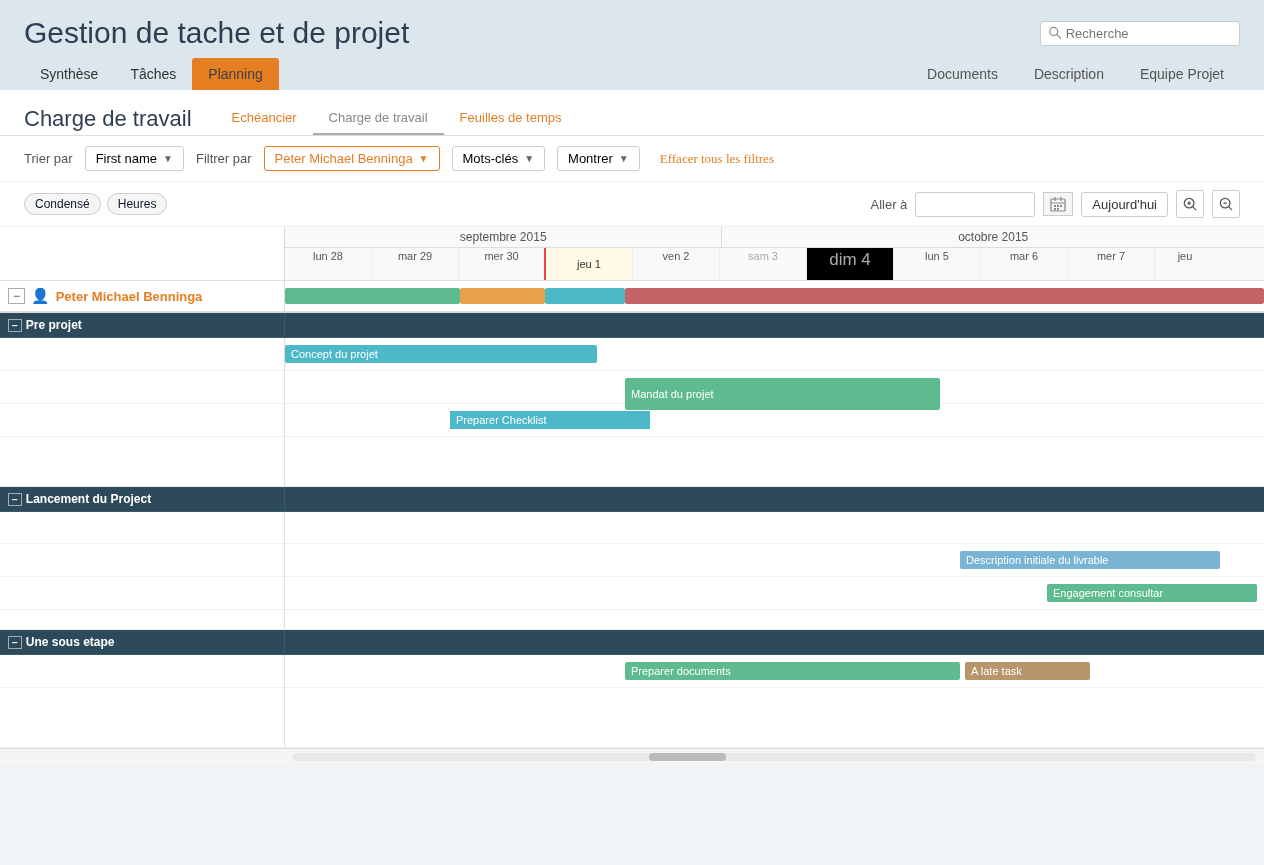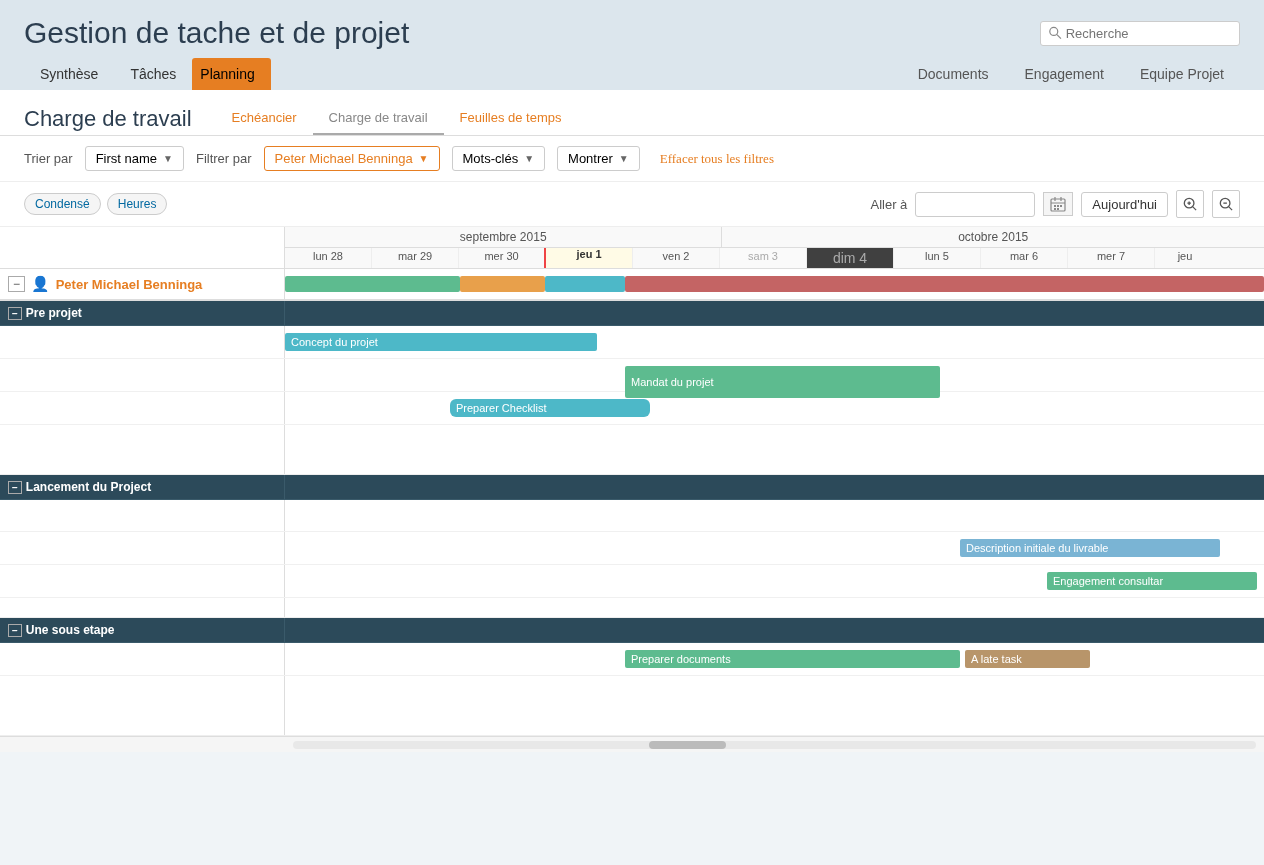--- a/index.html
+++ b/index.html
@@ -10,21 +10,21 @@
     .header-top { display: flex; align-items: center; justify-content: space-between; margin-bottom: 8px; }
     .app-title { font-size: 30px; font-weight: 300; color: #2c3e50; }
     .search-box { display: flex; align-items: center; border: 1px solid #ccc; background: white; border-radius: 3px; padding: 4px 8px; width: 200px; }
     .search-box input { border: none; outline: none; width: 100%; font-size: 13px; color: #999; }
     .search-icon-svg { width: 14px; height: 14px; fill: #888; margin-right: 4px; }
 
     
     .nav { display: flex; align-items: center; justify-content: space-between; }
     .nav-left { display: flex; gap: 0; }
     .nav-item { padding: 8px 16px; font-size: 14px; color: #333; cursor: pointer; text-decoration: none; }
-    .nav-item.active { background: #e67e22; color: #000000; border-radius: 3px 3px 0 0; padding-left: 8px; }
+    .nav-item.active { background: #e67e22; color: #404040; border-radius: 3px 3px 0 0; }
     .nav-right { display: flex; gap: 4px; }
     .nav-right .nav-item { color: #555; }
 
     
     .subheader { background: white; padding: 0 24px; border-bottom: 1px solid #ddd; }
     .subheader-inner { display: flex; align-items: center; gap: 0; padding: 12px 0 0 0; }
     .page-title { font-size: 22px; font-weight: 300; color: #2c3e50; margin-right: 24px; }
     .sub-tabs { display: flex; gap: 0; }
     .sub-tab { padding: 8px 16px; font-size: 13px; color: #e67e22; cursor: pointer; border-bottom: 2px solid transparent; position: relative; }
 
@@ -33,21 +33,21 @@
     .toolbar-label { color: #555; font-size: 13px; }
     .dropdown-btn { display: flex; align-items: center; border: 1px solid #ccc; background: white; padding: 4px 10px; border-radius: 3px; cursor: pointer; font-size: 13px; gap: 6px; white-space: nowrap; }
     .dropdown-btn.orange-border { border-color: #e67e22; color: #e67e22; }
     .dropdown-btn .arrow { font-size: 10px; color: #666; }
     .dropdown-btn.orange-border .arrow { color: #e67e22; }
     .clear-filters { color: #e67e22; cursor: pointer; font-size: 13px; margin-left: 8px; font-family: Liberation Serif, serif; }
 
     
     .controls-row { background: white; padding: 8px 24px; display: flex; align-items: center; justify-content: space-between; border-bottom: 1px solid #eee; }
     .controls-left { display: flex; gap: 6px; }
-    .pill-btn { border: 1px solid #ccc; background: #f5f5f5; padding: 3px 10px; border-radius: 12px; font-size: 12px; cursor: pointer; color: #0369a1; }
+    .pill-btn { border: 1px solid #ccc; background: #f5f5f5; padding: 3px 10px; border-radius: 12px; font-size: 12px; cursor: pointer; color: #0f172a; }
     .controls-right { display: flex; align-items: center; gap: 8px; }
     .aller-label { color: #555; font-size: 13px; }
     .date-input { border: 1px solid #ccc; padding: 4px 8px; border-radius: 3px; font-size: 13px; width: 120px; }
     .calendar-icon { display: inline-flex; align-items: center; justify-content: center; border: 1px solid #ccc; padding: 3px 6px; cursor: pointer; background: #f5f5f5; }
     .today-btn { border: 1px solid #ccc; background: white; padding: 4px 10px; border-radius: 3px; font-size: 13px; cursor: pointer; color: #333; }
     .zoom-btn { border: 1px solid #ccc; background: white; width: 28px; height: 28px; display: flex; align-items: center; justify-content: center; cursor: pointer; font-size: 16px; color: #555; border-radius: 2px; }
 
     
     .gantt-container { background: white; margin: 0; display: flex; flex-direction: column; }
   </style>
@@ -66,21 +66,21 @@
     </div>
   </div>
   <nav class="nav">
     <div class="nav-left">
       <a class="nav-item">Synthèse</a>
       <a class="nav-item">Tâches</a>
       <a class="nav-item active">Planning</a>
     </div>
     <div class="nav-right">
       <a class="nav-item">Documents</a>
-      <a class="nav-item">Engagement</a>
+      <a class="nav-item">Description</a>
       <a class="nav-item">Equipe Projet</a>
     </div>
   </nav>
 </div>
 
 <div class="subheader">
   <div class="subheader-inner">
     <span class="page-title">Charge de travail</span>
     <div class="sub-tabs">
       <span class="sub-tab" style="color:#e67e22; border-bottom: none; position:relative;">Echéancier</span>
@@ -160,24 +160,24 @@
 
       <div style="display:flex;border-bottom:1px solid #ddd;background:#f9f9f9;">
         <div style="flex:4;padding:3px 8px;font-size:12px;color:#555;text-align:center;border-right:1px solid #ddd;">septembre 2015</div>
         <div style="flex:5;padding:3px 8px;font-size:12px;color:#555;text-align:center;">octobre 2015</div>
       </div>
 
       <div style="display:flex;background:#f9f9f9;">
         <div style="min-width:87px;width:87px;padding:2px 4px;font-size:11px;color:#555;text-align:center;border-right:1px solid #eee;">lun 28</div>
         <div style="min-width:87px;width:87px;padding:2px 4px;font-size:11px;color:#555;text-align:center;border-right:1px solid #eee;">mar 29</div>
         <div style="min-width:87px;width:87px;padding:2px 4px;font-size:11px;color:#555;text-align:center;border-right:2px solid #ef4444;">mer 30</div>
-        <div style="min-width:87px;width:87px;padding:0 4px;font-size:11px;color:#333;font-weight:bold;text-align:center;border-right:1px solid #eee;background:#fffbe6;">jeu 1</div>
+        <div style="min-width:87px;width:87px;padding:10px 4px;font-size:11px;color:#333;font-weight:normal;text-align:center;border-right:1px solid #eee;background:#fffbe6;">jeu 1</div>
         <div style="min-width:87px;width:87px;padding:2px 4px;font-size:11px;color:#555;text-align:center;border-right:1px solid #eee;">ven 2</div>
         <div style="min-width:87px;width:87px;padding:2px 4px;font-size:11px;color:#aaa;text-align:center;border-right:1px solid #eee;background:#fafafa;">sam 3</div>
-        <div style="min-width:87px;width:87px;padding:2px 4px;font-size:14px;color:#aaa;text-align:center;border-right:1px solid #eee;background:#404040;">dim 4</div>
+        <div style="min-width:87px;width:87px;padding:2px 4px;font-size:17px;color:#aaa;text-align:center;border-right:1px solid #eee;background:#000000;">dim 4</div>
         <div style="min-width:87px;width:87px;padding:2px 4px;font-size:11px;color:#555;text-align:center;border-right:1px solid #eee;">lun 5</div>
         <div style="min-width:87px;width:87px;padding:2px 4px;font-size:11px;color:#555;text-align:center;border-right:1px solid #eee;">mar 6</div>
         <div style="min-width:87px;width:87px;padding:2px 4px;font-size:11px;color:#555;text-align:center;border-right:1px solid #eee;">mer 7</div>
         <div style="min-width:60px;padding:2px 4px;font-size:11px;color:#555;text-align:center;">jeu</div>
       </div>
     </div>
   </div>
 
   <div style="display:flex;border-bottom:2px solid #ddd;">
     <div style="width:285px;min-width:285px;padding:6px 8px;display:flex;align-items:center;gap:6px;border-right:1px solid #ddd;">
@@ -219,21 +219,21 @@
     <div style="flex:1;position:relative;min-height:32px;">
       <div style="position:absolute;left:340px;width:315px;height:18px;top:7px;background:#5dbb8f;border-radius:2px;display:flex;align-items:center;padding:16px 6px;font-size:11px;color:white;">
         <span>Mandat du projet</span>
       </div>
     </div>
   </div>
 
   <div style="display:flex;border-bottom:1px solid #f0f0f0;min-height:32px;">
     <div style="width:285px;min-width:285px;padding:8px;font-size:12px;color:#555;border-right:1px solid #ddd;"></div>
     <div style="flex:1;position:relative;min-height:32px;">
-      <div style="position:absolute;left:165px;width:200px;height:18px;top:7px;background:#4db8c8;border-radius:6px;display:flex;align-items:center;padding:0 6px;font-size:11px;color:white;">
+      <div style="position:absolute;left:165px;width:200px;height:18px;top:7px;background:#4db8c8;border-radius:0;display:flex;align-items:center;padding:0 6px;font-size:11px;color:white;">
         <span>Preparer Checklist</span>
       </div>
     </div>
   </div>
 
   <div style="display:flex;min-height:50px;border-bottom:1px solid #eee;">
     <div style="width:285px;min-width:285px;border-right:1px solid #ddd;"></div>
     <div style="flex:1;"></div>
   </div>
 

